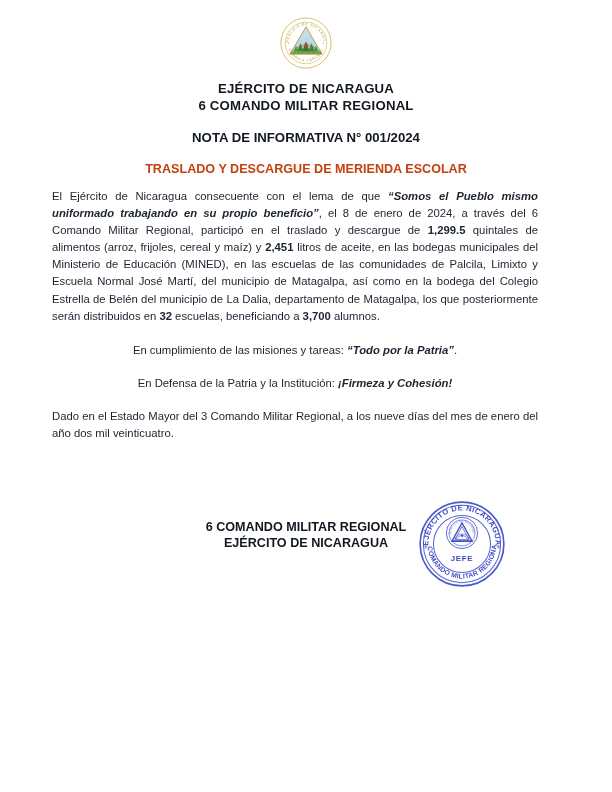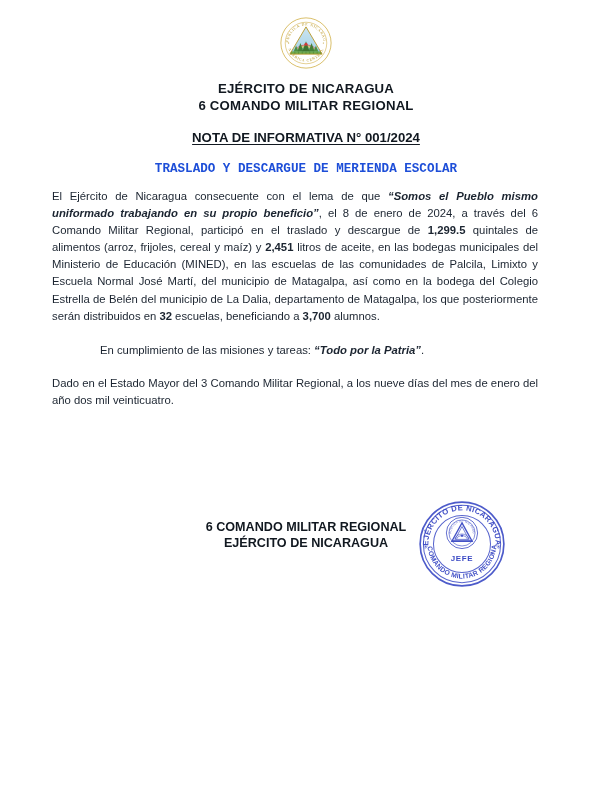--- a/index.html
+++ b/index.html
@@ -52,50 +52,47 @@
     font-size: 13.2px;
     font-weight: bold;
     letter-spacing: 0.2px;
     line-height: 17px;
     color: #111820;
   }
   .nota-line {
     margin-top: 16px;
     font-size: 13.2px;
     font-weight: bold;
-    text-decoration: underline;
     text-underline-offset: 2px;
     color: #111820;
   }
   .subject-line {
     margin-top: 17px;
     font-size: 12.6px;
     font-weight: bold;
-    color: #1d4ed8;
-    font-family: Liberation Mono, monospace;
+    color: #c2410c;
   }
 
   
   .body-block {
     position: absolute;
     left: 52px;
     top: 188px;
     width: 486px;
   }
   .para {
     font-size: 11.3px;
     line-height: 17.1px;
     text-align: justify;
     text-justify: inter-word;
     margin: 0 0 17px 0;
     color: #1b2430;
   }
   .para.last-sentence {
-    text-align: left;
-    margin-left: 48px;
+    text-align: center;
   }
   .para.tight {
     margin-bottom: 16px;
   }
   .para b {
     font-weight: bold;
   }
   .para .bi {
     font-weight: bold;
     font-style: italic;
@@ -205,20 +202,21 @@
     <div class="subject-line">TRASLADO Y DESCARGUE DE MERIENDA ESCOLAR</div>
   </div>
 
   <div class="body-block">
 
     <p class="para"><span>El Ejército de Nicaragua consecuente con el lema de que </span><span class="bi">“Somos el Pueblo mismo uniformado trabajando en su propio beneficio”</span><span>, el 8 de enero de 2024, a través del 6 Comando Militar Regional, participó en el traslado y descargue de </span><b>1,299.5</b><span> quintales de alimentos (arroz, frijoles, cereal y maíz) y </span><b>2,451</b><span> litros de aceite, en las bodegas municipales del Ministerio de Educación (MINED), en las escuelas de las comunidades de Palcila, Limixto y Escuela Normal José Martí, del municipio de Matagalpa, así como en la bodega del Colegio Estrella de Belén del municipio de La Dalia, departamento de Matagalpa, los que posteriormente serán distribuidos en </span><b>32</b><span> escuelas, beneficiando a </span><b>3,700</b><span> alumnos.</span></p>
 
 
     <p class="para last-sentence tight"><span>En cumplimiento de las misiones y tareas: </span><span class="bi">“Todo por la Patria”</span><span>.</span></p>
 
+    <p class="para last-sentence tight"><span>En Defensa de la Patria y la Institución: </span><span class="bi">¡Firmeza y Cohesión!</span></p>
 
     <p class="para">Dado en el Estado Mayor del 3 Comando Militar Regional, a los nueve días del mes de enero del año dos mil veinticuatro.</p>
 
   </div>
 
   <div class="signature">
     <div class="sig-line">6 COMANDO MILITAR REGIONAL</div>
     <div class="sig-line">EJÉRCITO DE NICARAGUA</div>
   </div>
 

